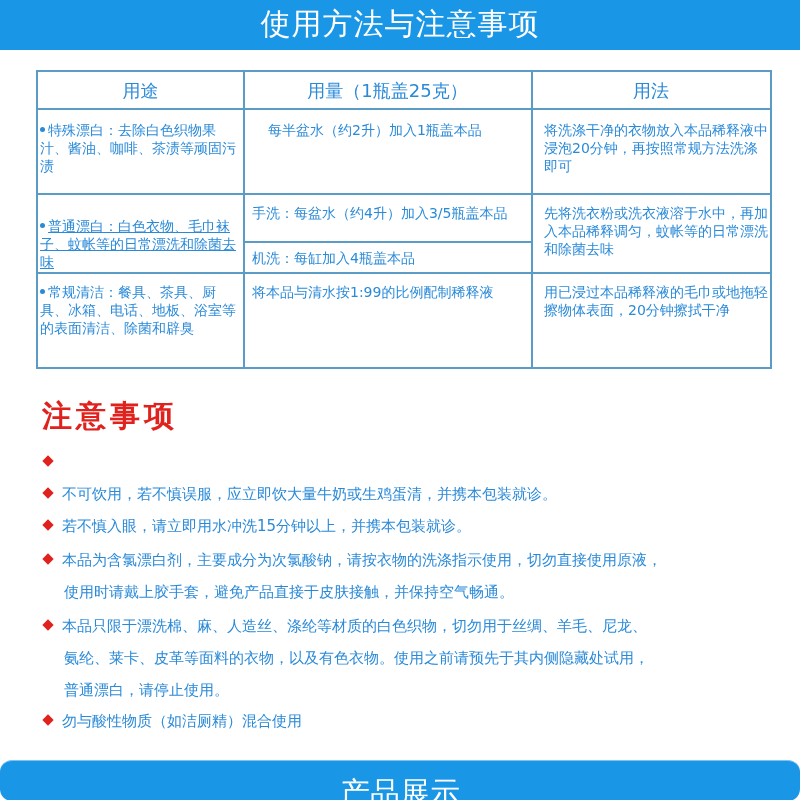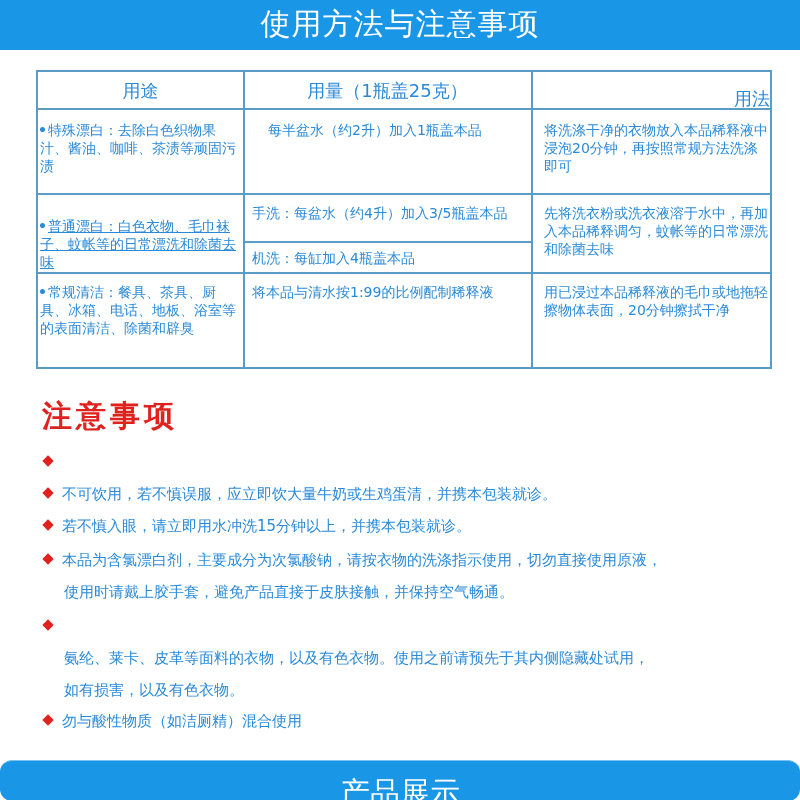--- a/index.html
+++ b/index.html
@@ -29,21 +29,21 @@
 
   <div class="vline" style="left:205px; top:0; height:295px;"></div>
   <div class="vline" style="left:493px; top:0; height:295px;"></div>
   <div class="hline" style="left:0; top:36px; width:732px;"></div>
   <div class="hline" style="left:0; top:121px; width:732px;"></div>
   <div class="hline" style="left:205px; top:169px; width:289px;"></div>
   <div class="hline" style="left:0; top:200px; width:732px;"></div>
 
   <div class="cell hdr" style="left:0; top:0; width:205px; height:36px;">用途</div>
   <div class="cell hdr" style="left:206px; top:0; width:287px; height:36px;">用量（1瓶盖25克）</div>
-  <div class="cell hdr" style="left:494px; top:8px; width:238px; height:36px;text-align:right;">用法</div>
+  <div class="cell hdr" style="left:494px; top:0; width:238px; height:36px;">用法</div>
 
   <div class="cell" style="left:2px; top:49px; width:196px;">
     <span class="bullet"></span><span>特殊漂白：去除白色织物果汁、酱油、咖啡、茶渍等顽固污渍</span>
   </div>
   <div class="cell" style="left:214px; top:49px; width:275px; padding-left:16px;">每半盆水（约2升）加入1瓶盖本品</div>
   <div class="cell" style="left:506px; top:49px; width:224px;">将洗涤干净的衣物放入本品稀释液中浸泡20分钟，再按照常规方法洗涤即可</div>
 
   <div class="cell" style="left:2px; top:145px; width:196px;text-decoration:underline;">
     <span class="bullet"></span><span>普通漂白：白色衣物、毛巾袜子、蚊帐等的日常漂洗和除菌去味</span>
   </div>
@@ -67,23 +67,23 @@
   <span class="diamond"></span><span>不可饮用，若不慎误服，应立即饮大量牛奶或生鸡蛋清，并携本包装就诊。</span>
 </div>
 <div class="note" style="top:510px;">
   <span class="diamond"></span><span>若不慎入眼，请立即用水冲洗15分钟以上，并携本包装就诊。</span>
 </div>
 <div class="note" style="top:544px;">
   <span class="diamond"></span><span>本品为含氯漂白剂，主要成分为次氯酸钠，请按衣物的洗涤指示使用，切勿直接使用原液，</span>
   <div class="indent">使用时请戴上胶手套，避免产品直接于皮肤接触，并保持空气畅通。</div>
 </div>
 <div class="note" style="top:610px;">
-  <span class="diamond"></span>
+  <span class="diamond"></span><span>本品只限于漂洗棉、麻、人造丝、涤纶等材质的白色织物，切勿用于丝绸、羊毛、尼龙、</span>
   <div class="indent">氨纶、莱卡、皮革等面料的衣物，以及有色衣物。使用之前请预先于其内侧隐藏处试用，</div>
-  <div class="indent">如有损害，以及有色衣物。</div>
+  <div class="indent">普通漂白，请停止使用。</div>
 </div>
 <div class="note" style="top:705px;">
   <span class="diamond"></span><span>勿与酸性物质（如洁厕精）混合使用</span>
 </div>
 
 <div class="banner banner-bottom">
   <span>产品展示</span>
 </div>
 
 </body></html>

